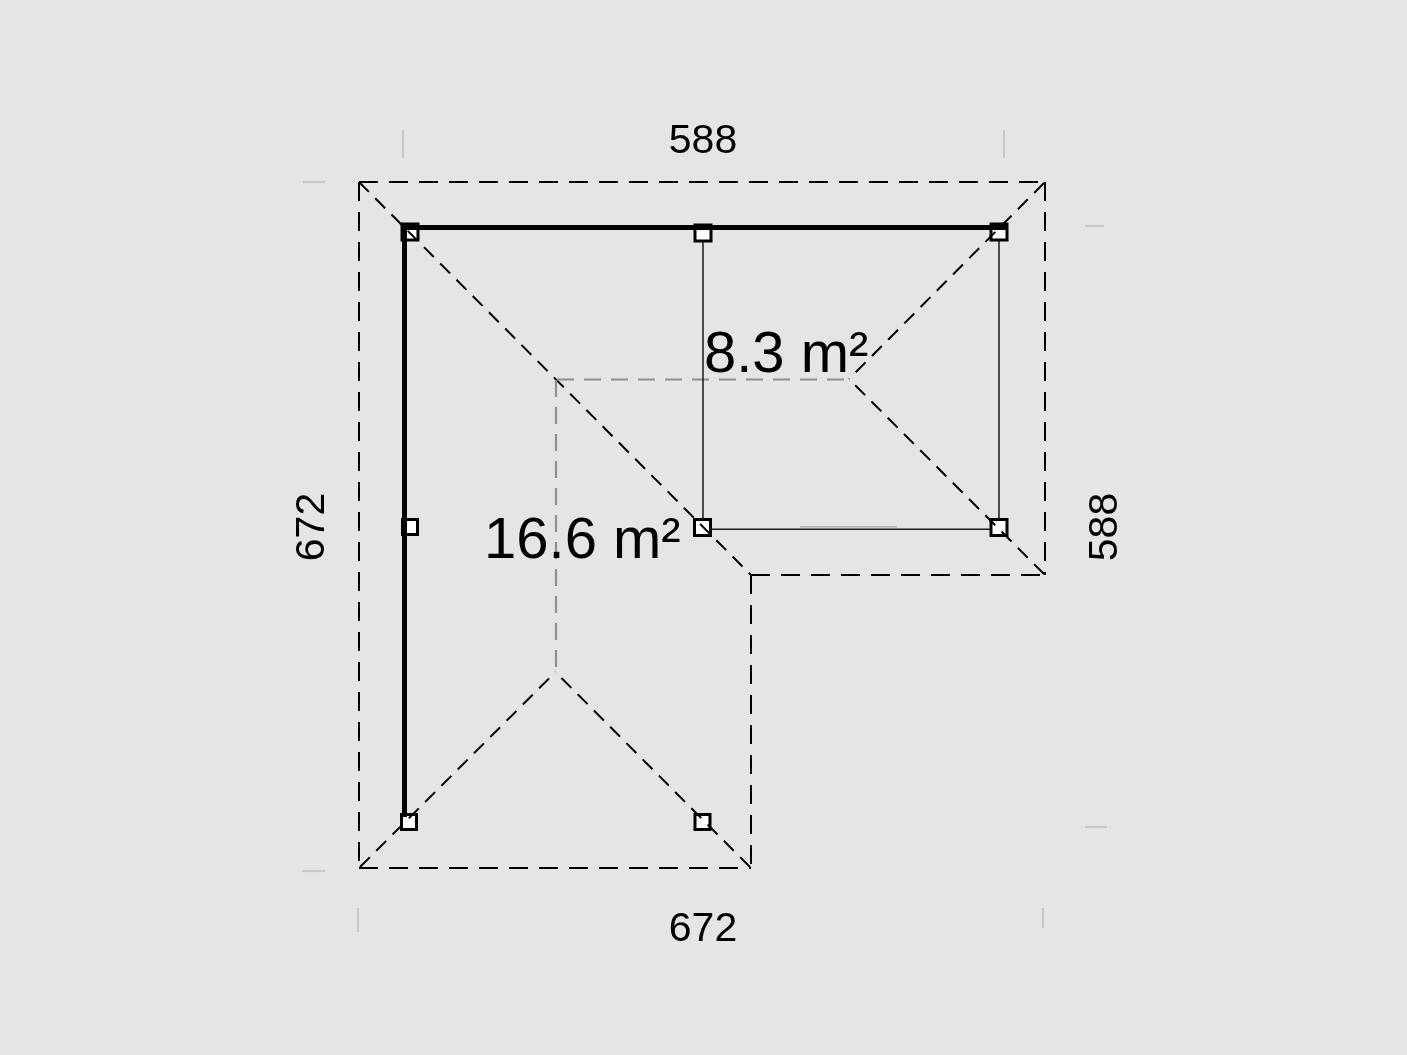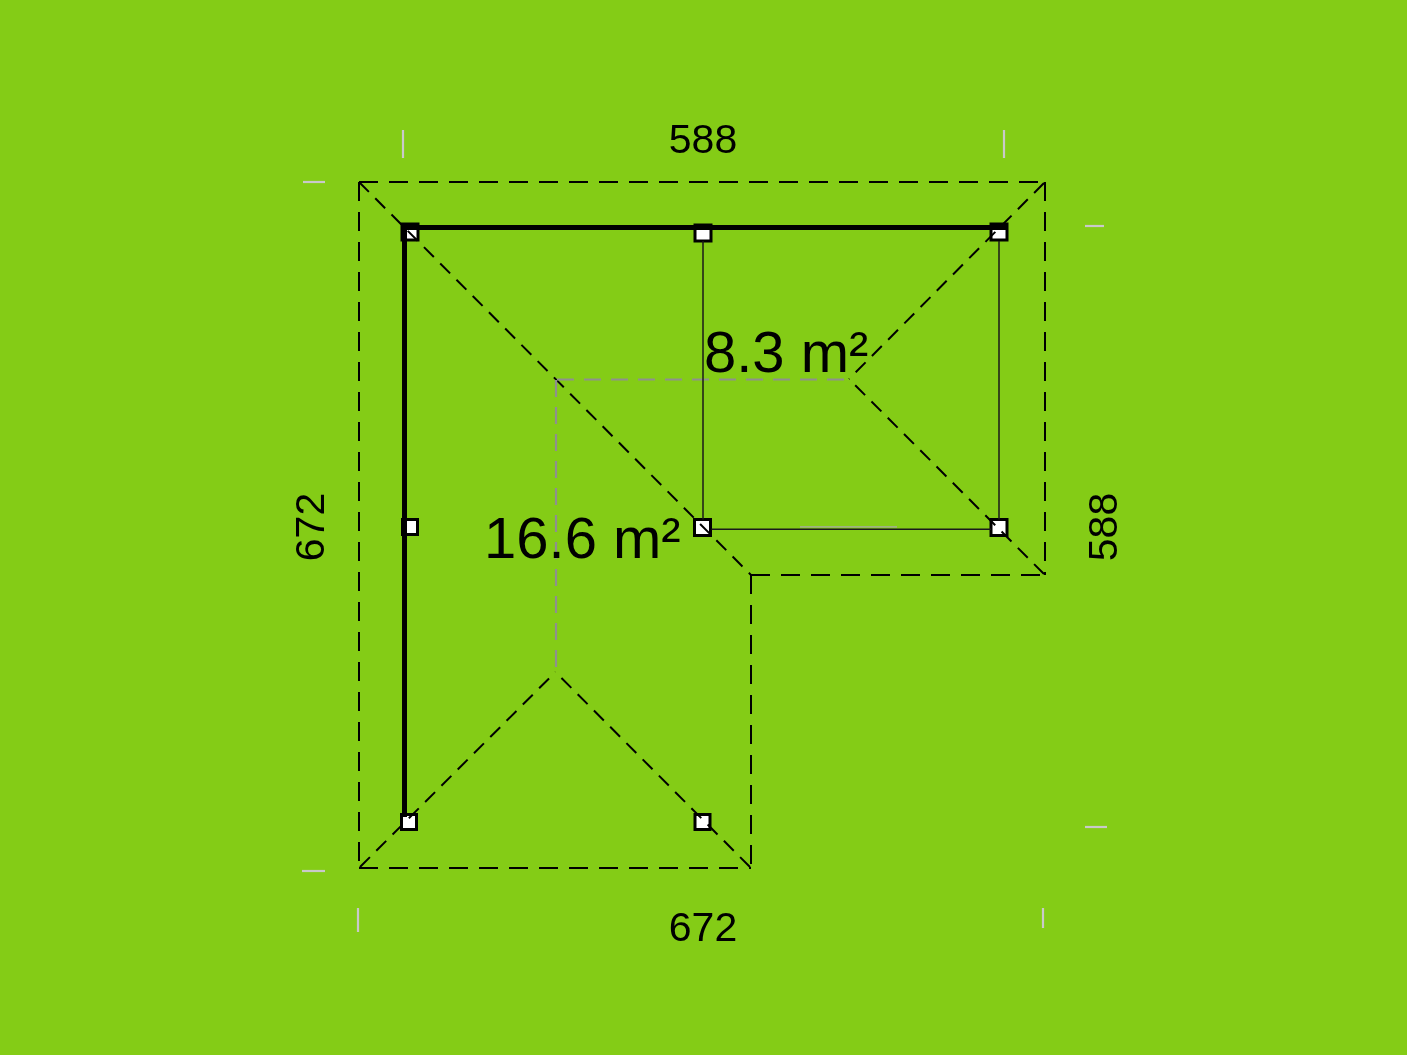--- a/index.html
+++ b/index.html
@@ -4,21 +4,21 @@
 <style>
   html, body {
     margin: 0;
     padding: 0;
     background: #ffffff;
   }
   .canvas {
     position: relative;
     width: 1407px;
     height: 1055px;
-    background: #84cc16;
+    background: #e5e5e5;
     font-family: "Liberation Sans", sans-serif;
     overflow: hidden;
   }
   svg { display: block; }
 
   
   .outline { stroke: #000000; stroke-width: 2; stroke-dasharray: 19 11; fill: none; }
   
   .hip { stroke: #000000; stroke-width: 2; stroke-dasharray: 14 9; fill: none; }
   

